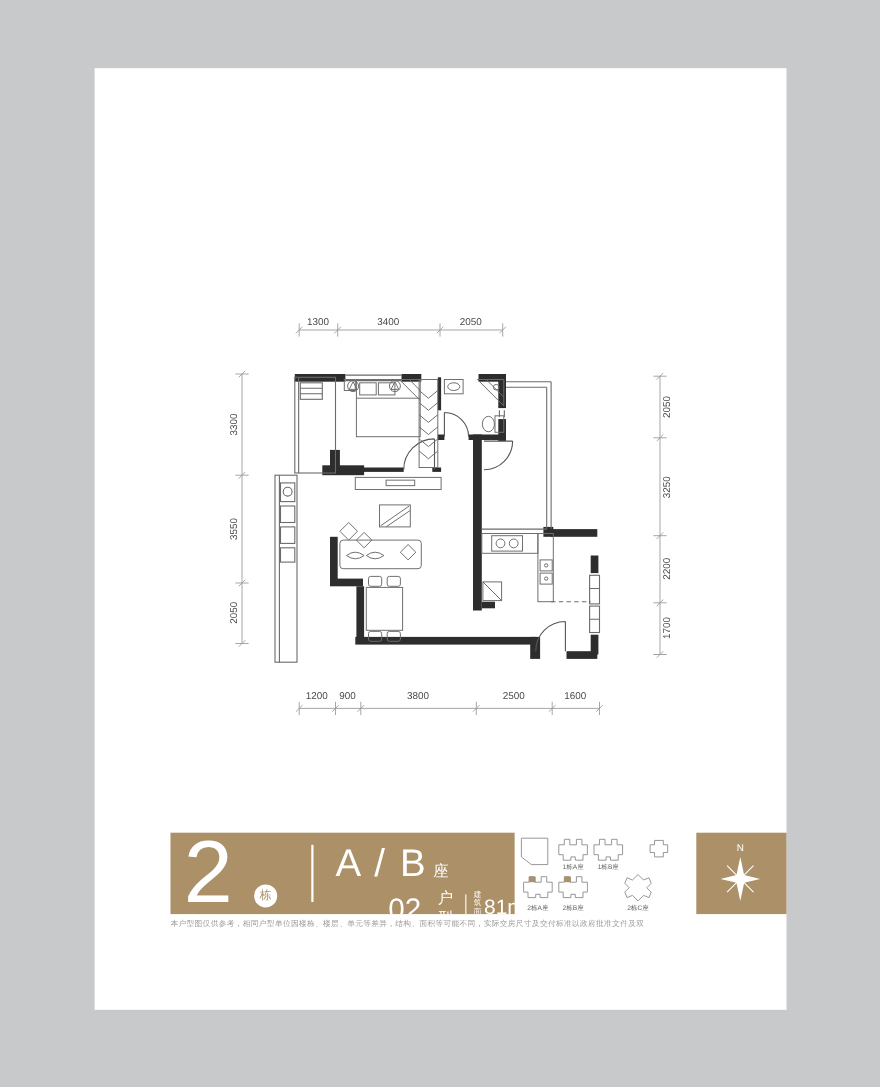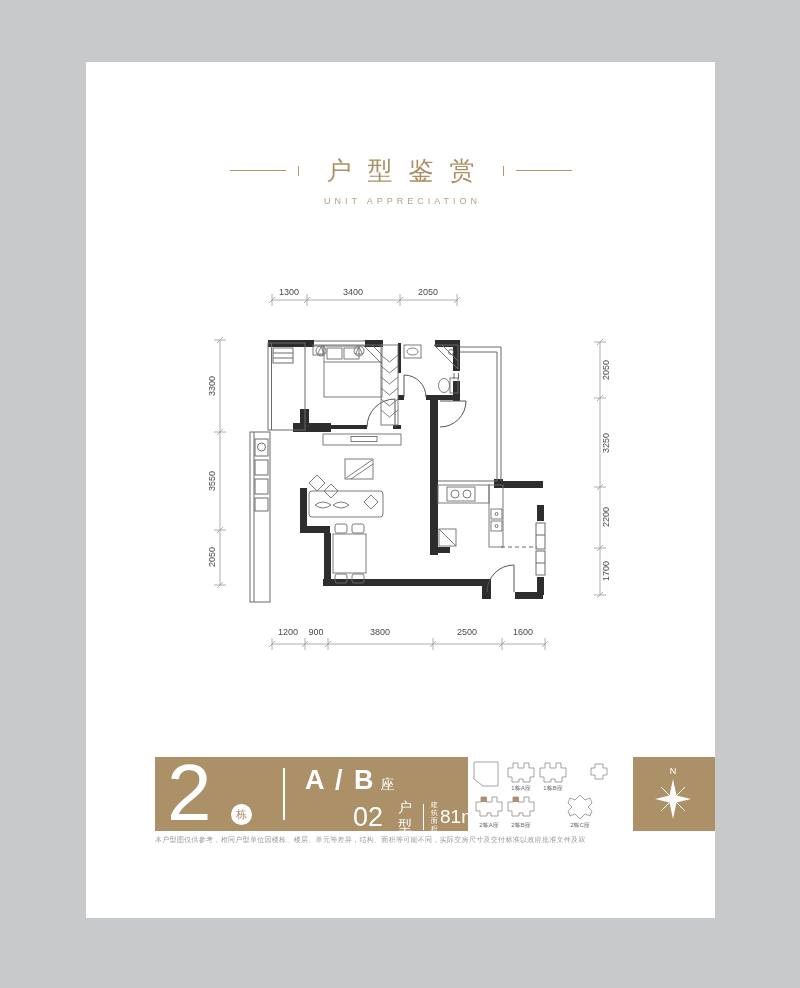--- a/index.html
+++ b/index.html
@@ -41,21 +41,21 @@
     font-weight:400;color:#ffffff;
   }
   .dong-circle{
     position:absolute;left:76px;top:47px;width:21px;height:21px;border-radius:50%;
     background:#ffffff;display:flex;align-items:center;justify-content:center;
   }
   .dong-circle span{color:#ab9068;font-size:11px;line-height:11px;}
   .v-divider{position:absolute;left:128px;top:11px;width:2px;height:52px;background:#ffffff;}
   .unit-info{position:absolute;left:150px;top:8px;}
   .line1{display:flex;align-items:baseline;}
-  .block-name{font-size:27px;letter-spacing:2px;font-weight:bold;}
+  .block-name{font-size:35px;letter-spacing:2px;}
   .block-suffix{font-size:14px;margin-left:5px;}
   .line2{display:flex;align-items:center;margin-top:3px;}
   .unit-num{font-size:27px;margin-left:48px;}
   .unit-suffix{font-size:14px;margin-left:15px;}
   .sep2{width:2px;height:26px;background:#ffffff;margin:0 7px 0 10px;}
   .area-label{display:flex;flex-direction:column;font-size:7px;line-height:8px;margin-right:2px;opacity:.95;}
   .area-value{font-size:19px;}
   .site-panel{position:absolute;left:313px;top:0;width:165px;height:74px;background:#ffffff;}
   .mini-label{font-size:6px;fill:#666;}
   .compass-block{position:absolute;left:478px;top:0;width:82px;height:74px;background:#ab9068;}
@@ -63,30 +63,20 @@
   .disclaimer{
     position:absolute;left:69px;top:773px;width:430px;
     font-size:7px;color:#9b9b9b;letter-spacing:0.3px;white-space:nowrap;overflow:hidden;
   }
 </style>
 </head>
 <body>
 
 <div class="card">
 
-  <div class="title-block">
-    <div class="title-row">
-      <div class="hline"></div>
-      <div class="vtick"></div>
-      <h1 class="main-title">户型鉴赏</h1>
-      <div class="vtick"></div>
-      <div class="hline"></div>
-    </div>
-    <div class="sub-title">UNIT APPRECIATION</div>
-  </div>
 
   <div class="plan-wrap">
     <svg width="410" height="400" viewBox="0 0 410 400">
 
       <g stroke="#9a9a9a" stroke-width="0.8" fill="none">
 
         <path d="M67,17 H252"></path>
         <path d="M67,11 V23 M102,11 V23 M195,11 V23 M252,11 V23"></path>
         <path d="M64,20 L70,14 M99,20 L105,14 M192,20 L198,14 M249,20 L255,14"></path>
 

